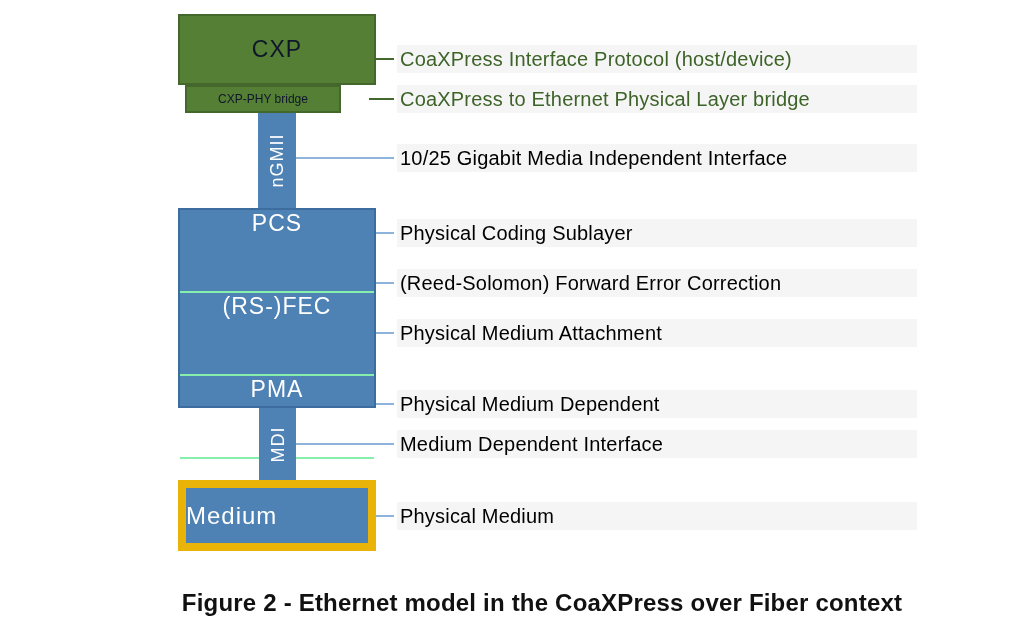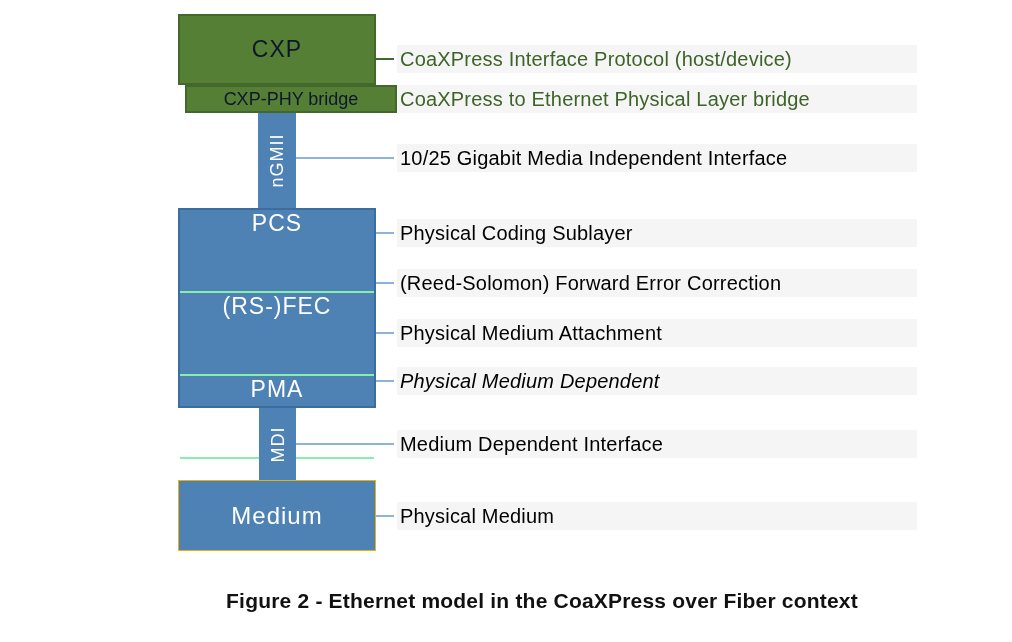--- a/index.html
+++ b/index.html
@@ -19,33 +19,33 @@
   .leader.long{left:296px;width:98px;}
   .leader.green{background:#44672c;}
   .leader.blue{background:#8eb4dc;}
   .lbl{
     position:absolute;left:400px;top:0;height:28px;line-height:28px;
     font-size:20px;white-space:nowrap;letter-spacing:0.2px;
   }
   .lbl.green{color:#3e6329;}
   .lbl.blue{color:#000000;}
   .r0{top:45px;} .r1{top:85px;padding-left:28px;} .r2{top:144px;} .r3{top:219px;} .r4{top:269px;}
-  .r5{top:319px;} .r6{top:367px;font-style:italic;} .r7{top:430px;} .r8{top:502px;}
+  .r5{top:319px;} .r6{top:390px;} .r7{top:430px;} .r8{top:502px;}
 
   
   .gbox{
     position:absolute;background:#557f35;border:2px solid #44672c;box-sizing:border-box;
     color:#0f172a;display:flex;align-items:center;justify-content:center;
   }
   .bbox{
-    position:absolute;background:#4e81b4;border:1px solid #eab308;box-sizing:border-box;
-    color:#ffffff;display:flex;align-items:center;justify-content:center;
+    position:absolute;background:#4e81b4;border:8px solid #eab308;box-sizing:border-box;
+    color:#ffffff;display:flex;align-items:center;justify-content:flex-start;
   }
   .box-cxp{left:178px;top:14px;width:198px;height:71px;font-size:23px;letter-spacing:1px;}
-  .box-bridge{left:185px;top:85px;width:212px;height:28px;font-size:18px;}
+  .box-bridge{left:185px;top:85px;width:156px;height:28px;font-size:12px;}
   .stack{left:178px;top:208px;width:198px;height:200px;position:absolute;
          background:#4e81b4;border:2px solid #3d6d9e;box-sizing:border-box;}
   .stack .srow{
     height:49px;display:flex;justify-content:center;
     color:#ffffff;font-size:23px;letter-spacing:1px;
   }
   .stack .srow + .srow{border-top:2px solid #86efac;margin-top:32px;}
   .box-medium{left:178px;top:480px;width:198px;height:71px;font-size:24px;letter-spacing:1px;}
 
   
@@ -56,21 +56,21 @@
   .conn-ngmii{left:258px;top:113px;width:38px;height:95px;}
   .conn-mdi{left:259px;top:408px;width:37px;height:72px;}
   .vtext{
     transform:rotate(-90deg);white-space:nowrap;
     font-size:18px;letter-spacing:1px;
   }
 
   
   .caption{
     position:absolute;left:72px;top:589px;width:940px;
-    text-align:center;font-size:21px;font-weight:bold;color:#111111;
+    text-align:center;font-size:24px;font-weight:bold;color:#111111;
     letter-spacing:0.2px;
   }
 </style>
 </head>
 <body>
 
 <div id="screen">
 
   <div class="row r0">
     <div class="band"></div>

